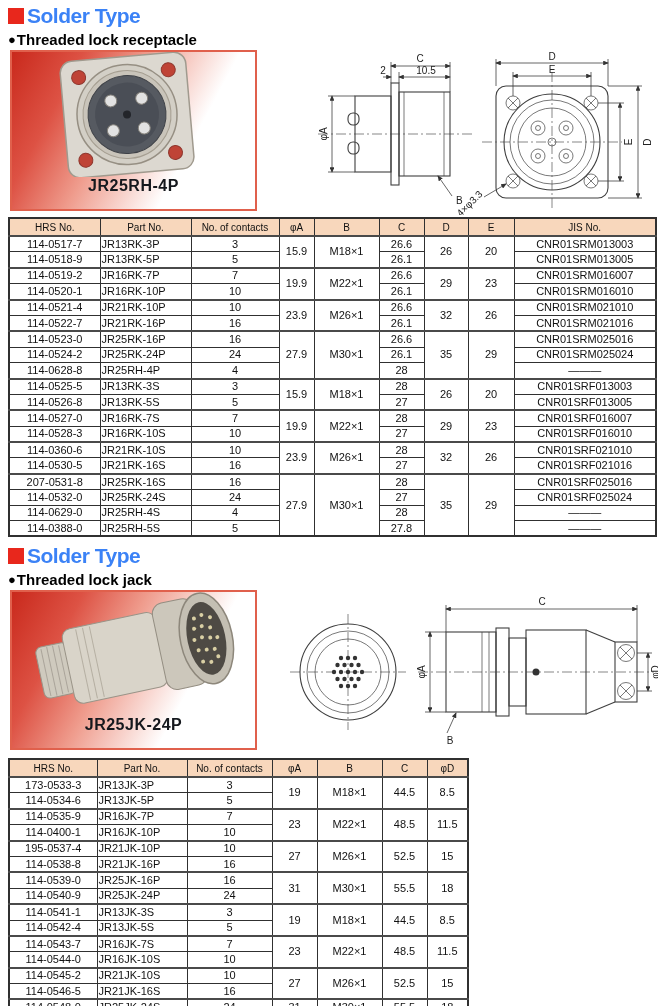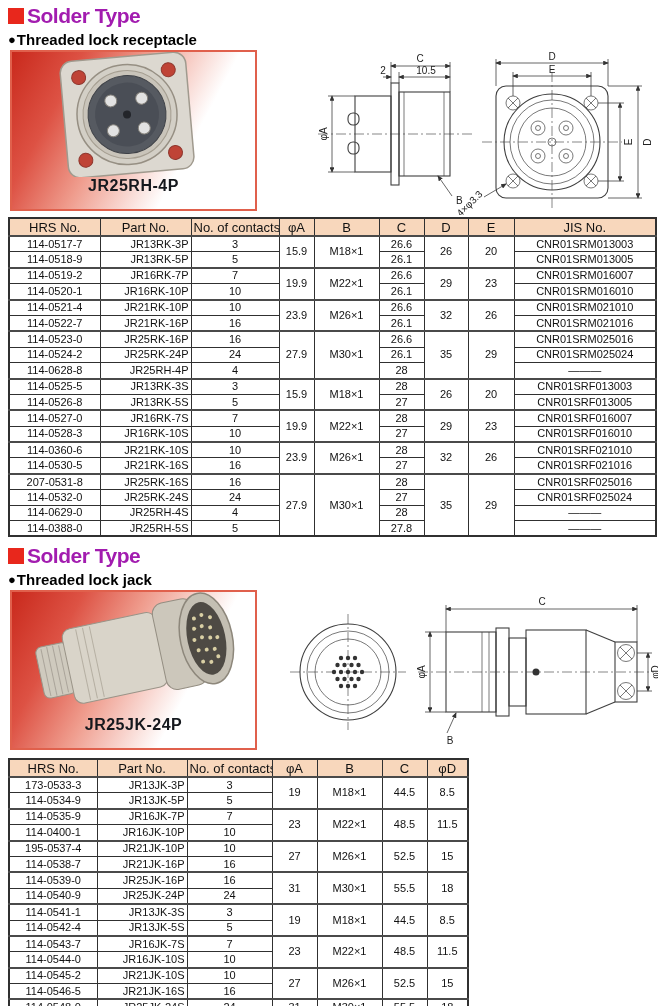--- a/index.html
+++ b/index.html
@@ -5,21 +5,21 @@
   html,body{margin:0;padding:0;}
   body{
     width:661px;height:1006px;position:relative;background:#ffffff;
     font-family:"Liberation Sans", sans-serif;color:#111;overflow:hidden;
   }
   .abs{position:absolute;}
 
   
   .title-row{display:flex;align-items:center;height:24px;}
   .title-sq{width:16px;height:16px;background:#e8271c;display:inline-block;margin-right:3px;}
-  .title-text{color:#a21caf;font-size:21px;font-weight:bold;letter-spacing:-0.5px;}
+  .title-text{color:#3b82f6;font-size:21px;font-weight:bold;letter-spacing:-0.5px;}
   .subtitle{display:flex;align-items:center;font-size:15px;font-weight:bold;color:#000;}
   .subtitle .bullet{font-size:13px;margin-right:1px;}
 
   
   .photo{
     border:2px solid #e0604c;box-sizing:border-box;
     background:linear-gradient(118deg,#c9291c 0%,#dd5244 22%,#ef9c8d 42%,#ffffff 70%,#ffffff 100%);
   }
   .photo svg{display:block;}
   .caption{
@@ -32,25 +32,25 @@
   .dthin{stroke:#3f3f3f;stroke-width:0.7;fill:none;}
   .dim{stroke:#3f3f3f;stroke-width:0.8;fill:none;}
   .cl{stroke:#555;stroke-width:0.7;fill:none;stroke-dasharray:10 3 2 3;}
 
   
   table.spec{border-collapse:collapse;table-layout:fixed;background:#fff;}
   table.spec th,table.spec td{
     border:1px solid #303030;font-size:11px;text-align:center;
     padding:0 2px;overflow:hidden;white-space:nowrap;
   }
-  table.spec th{background:#f8d7bc;height:16px;font-weight:normal;font-size:13px;}
+  table.spec th{background:#f8d7bc;height:16px;font-weight:normal;font-size:10px;}
   table.spec td{height:14.4px;line-height:13px;}
   table.spec{border:2px solid #303030;}
   table.spec tr.gs td{border-top:2px solid #4a4a4a;}
-  table.spec td.al{text-align:right;padding-left:14px;}
+  table.spec td.al{text-align:left;padding-left:1px;}
 </style>
 </head>
 <body>
 
 <div class="abs title-row" style="left:8px;top:4px;">
   <span class="title-sq"></span>
   <span class="title-text">Solder Type</span>
 </div>
 <div class="abs subtitle" style="left:8px;top:31px;">
   <span class="bullet">●</span>
@@ -500,21 +500,21 @@
       <tr class="gs">
         <td>173-0533-3</td>
         <td class="al">JR13JK-3P</td>
         <td>3</td>
         <td rowspan="2">19</td>
         <td rowspan="2">M18×1</td>
         <td rowspan="2">44.5</td>
         <td rowspan="2">8.5</td>
       </tr>
       <tr>
-        <td>114-0534-9</td>
+        <td>114-0534-6</td>
         <td class="al">JR13JK-5P</td>
         <td>5</td>
       </tr>
       <tr class="gs">
         <td>114-0535-9</td>
         <td class="al">JR16JK-7P</td>
         <td>7</td>
         <td rowspan="2">23</td>
         <td rowspan="2">M22×1</td>
         <td rowspan="2">48.5</td>
@@ -528,21 +528,21 @@
       <tr class="gs">
         <td>195-0537-4</td>
         <td class="al">JR21JK-10P</td>
         <td>10</td>
         <td rowspan="2">27</td>
         <td rowspan="2">M26×1</td>
         <td rowspan="2">52.5</td>
         <td rowspan="2">15</td>
       </tr>
       <tr>
-        <td>114-0538-7</td>
+        <td>114-0538-8</td>
         <td class="al">JR21JK-16P</td>
         <td>16</td>
       </tr>
       <tr class="gs">
         <td>114-0539-0</td>
         <td class="al">JR25JK-16P</td>
         <td>16</td>
         <td rowspan="2">31</td>
         <td rowspan="2">M30×1</td>
         <td rowspan="2">55.5</td>

